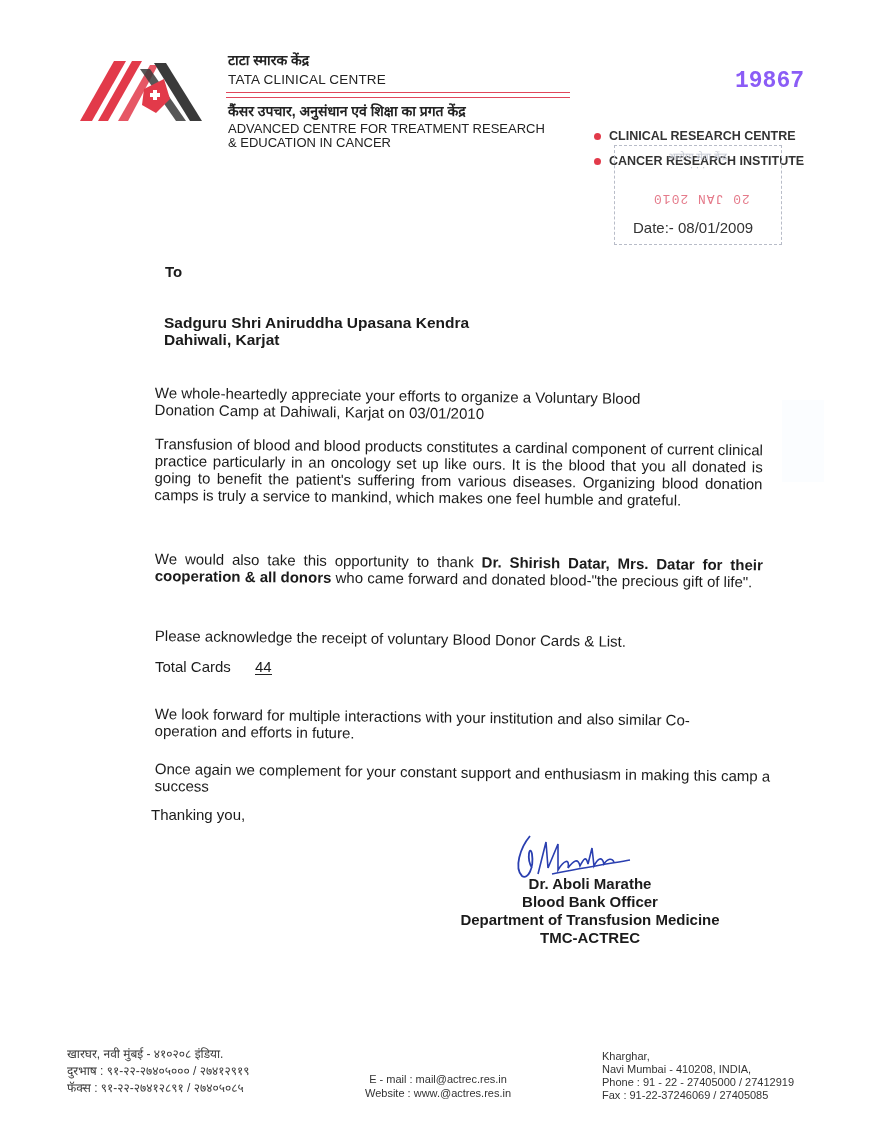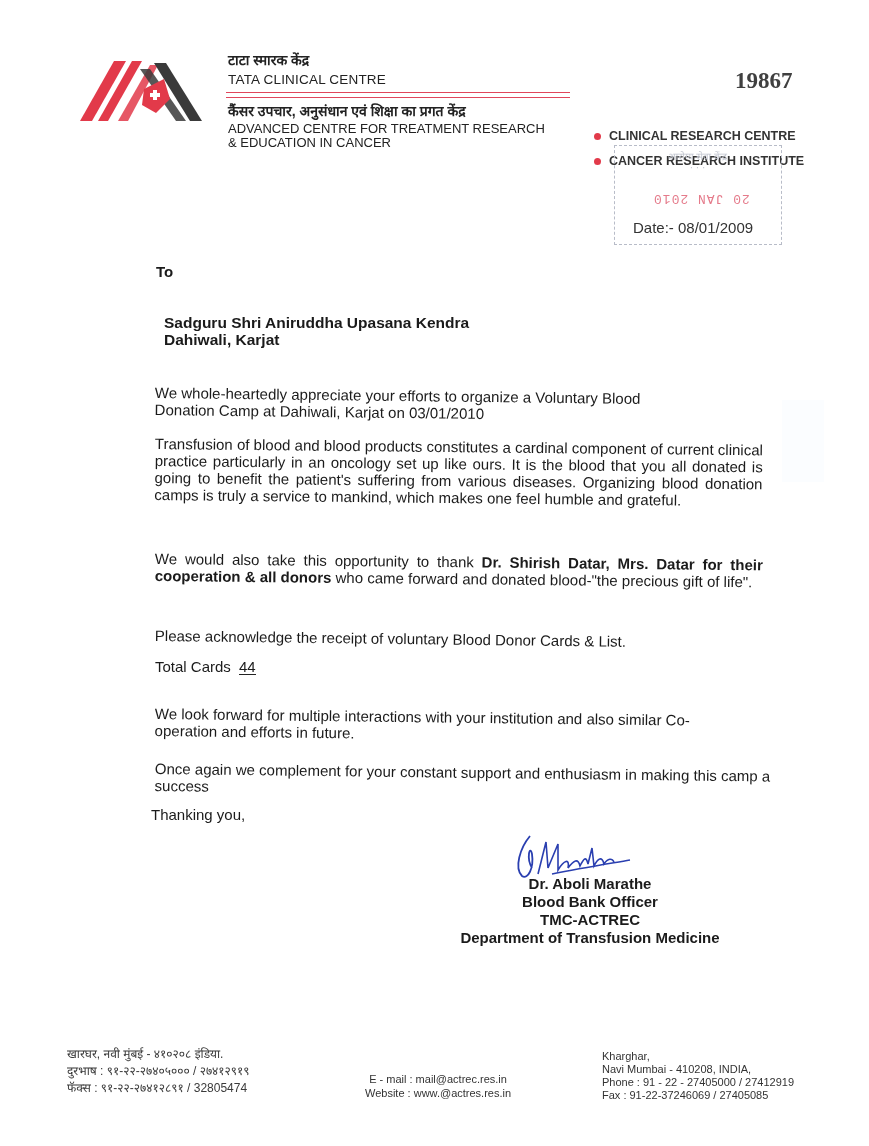--- a/index.html
+++ b/index.html
@@ -14,47 +14,47 @@
                    color: #fff; -webkit-text-stroke: 1.3px #7a7a7a; letter-spacing: 1px;
                    margin-top: -2px; text-align: center; width: 140px; }
   .hindi1 { left: 228px; top: 50px; font-size: 14px; font-weight: bold; color: #222; }
   .org-name { left: 228px; top: 72px; font-size: 13.5px; color: #222; letter-spacing: 0.2px; }
   .red-rule { left: 226px; top: 92px; width: 344px; height: 4px;
               border-top: 1.5px solid #e0465b; border-bottom: 1.5px solid #e0465b; }
   .hindi2 { left: 228px; top: 101px; font-size: 14px; font-weight: bold; color: #222; }
   .org-sub1 { left: 228px; top: 121px; font-size: 13px; color: #222; }
   .org-sub2 { left: 228px; top: 135px; font-size: 13px; color: #222; }
 
-  .ref-no { left: 735px; top: 68px; font-family: Liberation Serif, serif; font-weight: bold;
-            font-size: 23px; color: #404040; }
+  .ref-no { left: 735px; top: 68px; font-family: Liberation Mono, monospace; font-weight: bold;
+            font-size: 23px; color: #8b5cf6; }
   .unit { left: 594px; font-size: 12.5px; font-weight: bold; color: #333; }
   .unit .dot { display: inline-block; width: 7px; height: 7px; border-radius: 50%;
                background: #e23a4a; margin-right: 8px; vertical-align: middle; }
   .unit1 { top: 111px; margin-top: 43px; }
   .unit2 { top: 129px; }
 
   
   .stamp { left: 614px; top: 145px; width: 166px; height: 98px;
            border: 1px dashed #b8bcc8; }
   .stamp .faint { position: absolute; left: 10px; top: 5px; width: 145px; font-size: 10px;
                   color: #c2c6d0; text-align: center; line-height: 11px; }
   .stamp .recv { position: absolute; left: 38px; top: 45px; font-size: 13px; color: #e57b8b;
                  letter-spacing: 1px; transform: rotate(180deg); font-family: "Liberation Mono", monospace; }
   .stamp .date { position: absolute; left: 18px; top: 73px; font-size: 15px; color: #333; }
 
   
   .p { left: 155px; font-size: 15px; line-height: 17px; color: #1b1b1b; }
-  .to { left: 156px; top: 263px; font-weight: bold; font-size: 15px; }
+  .to { left: 165px; top: 263px; font-weight: bold; font-size: 15px; }
   .addr { left: 164px; top: 314px; font-weight: bold; font-size: 15.5px; line-height: 17px; }
   .p1 { top: 384px; width: 540px; transform: rotate(0.7deg); transform-origin: left top; }
   .p2 { top: 435px; width: 608px; text-align: justify; transform: rotate(0.6deg); transform-origin: left top; }
   .p3 { top: 550px; width: 608px; text-align: justify; transform: rotate(0.6deg); transform-origin: left top; }
   .p4 { top: 627px; transform: rotate(0.7deg); transform-origin: left top; }
   .p5 { top: 658px; }
-  .p5 .num { display: inline-block; margin-left: 8px; border-bottom: 1.5px solid #222; line-height: 15px; }
+  .p5 .num { display: inline-block; margin-left: 24px; border-bottom: 1.5px solid #222; line-height: 15px; }
   .p6 { top: 705px; width: 560px; transform: rotate(0.7deg); transform-origin: left top; }
   .p7 { top: 760px; width: 620px; transform: rotate(0.7deg); transform-origin: left top; }
   .p8 { left: 151px; top: 806px; }
   b { font-weight: bold; }
 
   
   .sig-mark { left: 512px; top: 828px; width: 120px; height: 60px; }
   .signatory { left: 440px; top: 875px; width: 300px; text-align: center; font-weight: bold;
                font-size: 15px; line-height: 18px; color: #1b1b1b; }
 
@@ -125,30 +125,30 @@
 <div class="abs sig-mark">
   <svg viewBox="0 0 120 60" width="120" height="60">
     <path d="M18 8 C8 20, 2 40, 10 48 C16 52, 22 40, 20 26 C18 16, 14 30, 20 40" fill="none" stroke="#2a3fb0" stroke-width="1.8"></path>
     <path d="M26 46 L34 14 L36 40 L46 16 L46 42 C52 32, 58 30, 56 40 C62 32, 66 30, 68 38 C72 30, 74 28, 76 36 L80 20 L82 38 C86 30, 90 28, 92 36 C96 30, 100 30, 102 34" fill="none" stroke="#2a3fb0" stroke-width="1.6"></path>
     <path d="M40 46 C70 40, 95 36, 118 32" fill="none" stroke="#2a3fb0" stroke-width="1.4"></path>
   </svg>
 </div>
 <div class="abs signatory">
   <div>Dr. Aboli Marathe</div>
   <div>Blood Bank Officer</div>
+  <div>Department of Transfusion Medicine</div>
   <div>TMC-ACTREC</div>
-  <div>Department of Transfusion Medicine</div>
 </div>
 
 <div class="abs side-smudge"></div>
 
 <div class="abs foot-hi">
   <div>खारघर, नवी मुंबई - ४१०२०८ इंडिया.</div>
   <div>दुरभाष : ९१-२२-२७४०५००० / २७४१२९१९</div>
-  <div>फॅक्स : ९१-२२-२७४१२८९१ / 32805474</div>
+  <div>फॅक्स : ९१-२२-२७४१२८९१ / २७४०५०८५</div>
 </div>
 <div class="abs foot-mid">
   <div>E - mail : mail@actrec.res.in</div>
   <div>Website : www.@actres.res.in</div>
 </div>
 <div class="abs foot-right">
   <div>Kharghar,</div>
   <div>Navi Mumbai - 410208, INDIA,</div>
   <div>Phone  :  91 - 22 - 27405000 / 27412919</div>
   <div>Fax : 91-22-37246069 / 27405085</div>

